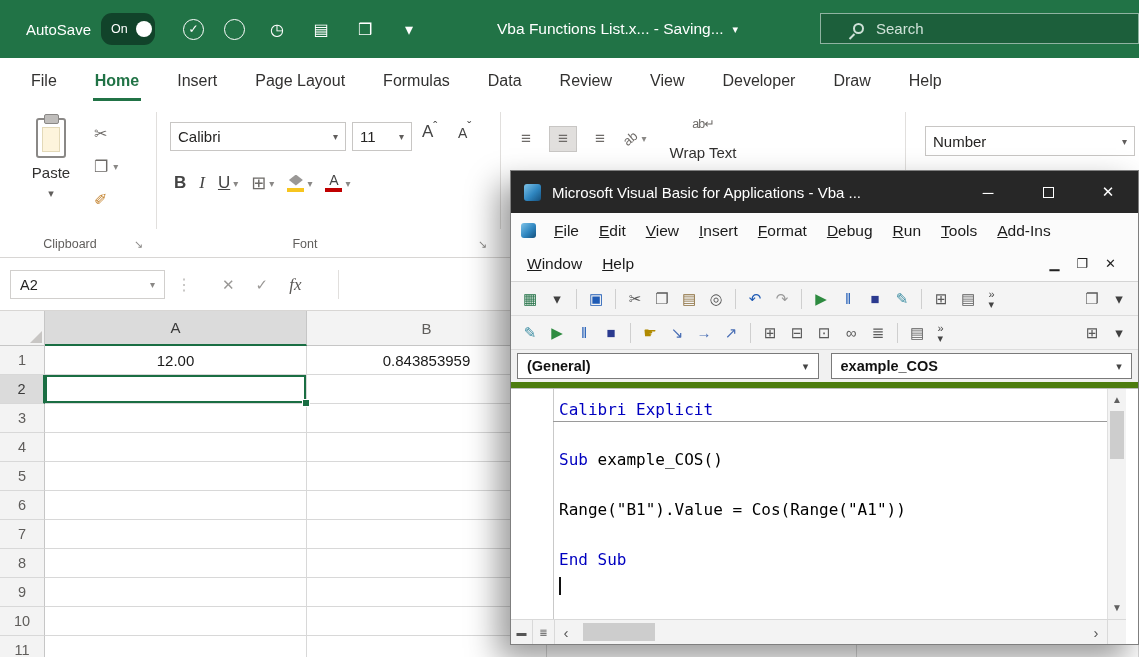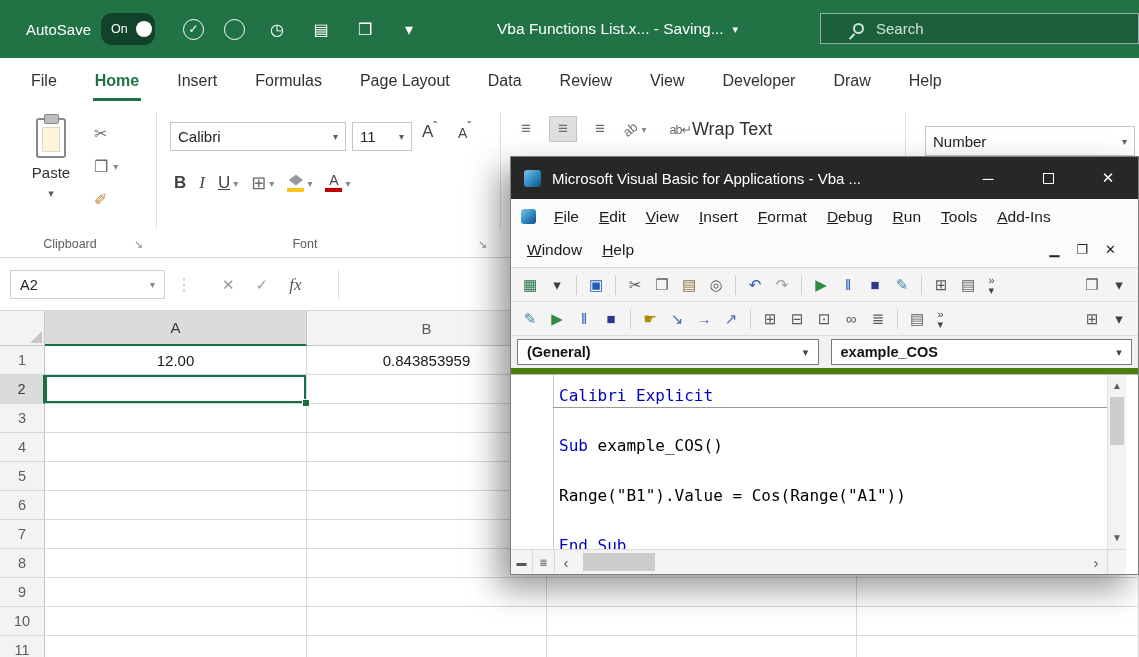--- a/index.html
+++ b/index.html
@@ -79,23 +79,23 @@
   .bar.fill { background:var(--fill-color-bar); }
   .bar.font { background:var(--font-color-bar); }
   .acolor { font-size:14px; line-height:12px; color:#444; }
   .align-row { position:absolute; left:512px; top:12px; display:flex; align-items:center; gap:9px; }
   .align-icon { width:28px; height:26px; display:flex; align-items:center; justify-content:center;
                 font-size:17px; color:#6e6b68; cursor:pointer; }
   .align-icon.sel { background:#e1dfdd; border:1px solid #c8c6c4; }
   .orient { display:flex; align-items:center; gap:4px; cursor:pointer; }
   .orient .ab { transform:rotate(-40deg); font-size:13px; color:#6e6b68; }
   .orient .chev { font-size:10px; color:#8a8886; }
-  .wrap-tool { display:flex; align-items:center; gap:1px; margin-left:14px; cursor:pointer; }
+  .wrap-tool { display:flex; align-items:center; gap:13px; margin-left:14px; cursor:pointer;flex-direction:column; }
   .wrap-icon { font-size:12.5px; color:#6e6b68; letter-spacing:-1px; }
-  .wrap-label { font-size:18px; color:#323130; }
+  .wrap-label { font-size:15px; color:#323130; }
   .number-box { position:absolute; left:925px; top:22px; width:210px; height:30px; }
 
   
   .formula-bar { position:absolute; top:258px; left:0; width:100%; height:52px; background:#fff; }
   .name-box { position:absolute; left:10px; top:12px; width:155px; height:29px; border:1px solid #d1cfcd;
               display:flex; align-items:center; justify-content:space-between; padding:0 9px;
               font-size:14.5px; color:#252423; cursor:pointer; }
   .name-box .chev { font-size:10px; color:#8a8886; }
   .fb-grip { position:absolute; left:176px; top:17px; font-size:16px; color:#c0bebc; }
   .fb-btns { position:absolute; left:222px; top:12px; height:29px; display:flex; align-items:center;
@@ -119,21 +119,21 @@
   .row-h { width:45px; background:#f3f3f3; border-right:1px solid #c6c6c6; border-bottom:1px solid #d8d8d8;
            display:flex; align-items:center; justify-content:center; font-size:14.5px; color:#5f5d5b; cursor:pointer; }
   .row-h.sel { background:#dbdbdb; border-right:2px solid var(--selection-green); color:#3b3b3b; }
   .cell { position:relative; border-right:1px solid #d8d8d8; border-bottom:1px solid #d8d8d8;
           display:flex; align-items:center; justify-content:center; font-size:15px; color:#1a1a1a; }
   .cell.selected { box-shadow:inset 0 0 0 2px var(--selection-green); }
   .fill-handle { position:absolute; right:-4px; bottom:-4px; width:8px; height:8px;
                  background:var(--selection-green); border:1px solid #fff; z-index:2; }
 
   
-  .vba { position:absolute; left:510px; top:156px; width:629px; height:419px; background:#f4f4f4;
+  .vba { position:absolute; left:510px; top:170px; width:629px; height:475px; background:#f4f4f4;
          border:1px solid #7f7f7f; box-shadow:-12px 14px 30px rgba(0,0,0,.40); z-index:10;
          display:flex; flex-direction:column; }
   .vba-titlebar { height:42px; background:#272727; display:flex; align-items:center; gap:11px;
                   padding-left:13px; color:#fff; font-size:15px; flex:0 0 auto; }
   .vba-app-icon { width:17px; height:17px; border-radius:3px; flex:0 0 auto;
                   background:linear-gradient(135deg,#7ec3e8 0%,#2f86c0 55%,#15507c 100%); }
   .vba-app-icon.small { width:15px; height:15px; margin:0 8px 0 4px; }
   .vba-title-text { white-space:nowrap; overflow:hidden; }
   .vba-controls { margin-left:auto; display:flex; height:100%; }
   .vba-ctl { width:60px; height:100%; display:flex; align-items:center; justify-content:center;
@@ -212,22 +212,22 @@
     <div class="search-box">
       <span class="search-glyph"></span>
       <span>Search</span>
     </div>
   </div>
 
   <div class="xl-tabs">
       <div class="xl-tab">File</div>
       <div class="xl-tab active">Home</div>
       <div class="xl-tab">Insert</div>
+      <div class="xl-tab">Page Layout</div>
       <div class="xl-tab">Formulas</div>
-      <div class="xl-tab">Page Layout</div>
       <div class="xl-tab">Data</div>
       <div class="xl-tab">Review</div>
       <div class="xl-tab">View</div>
       <div class="xl-tab">Developer</div>
       <div class="xl-tab">Draw</div>
       <div class="xl-tab">Help</div>
     </div>
 
   <div class="xl-ribbon">
     <div class="paste-btn">

